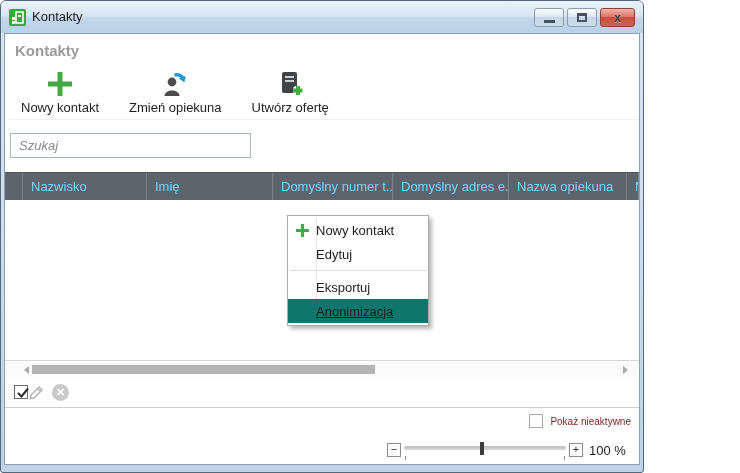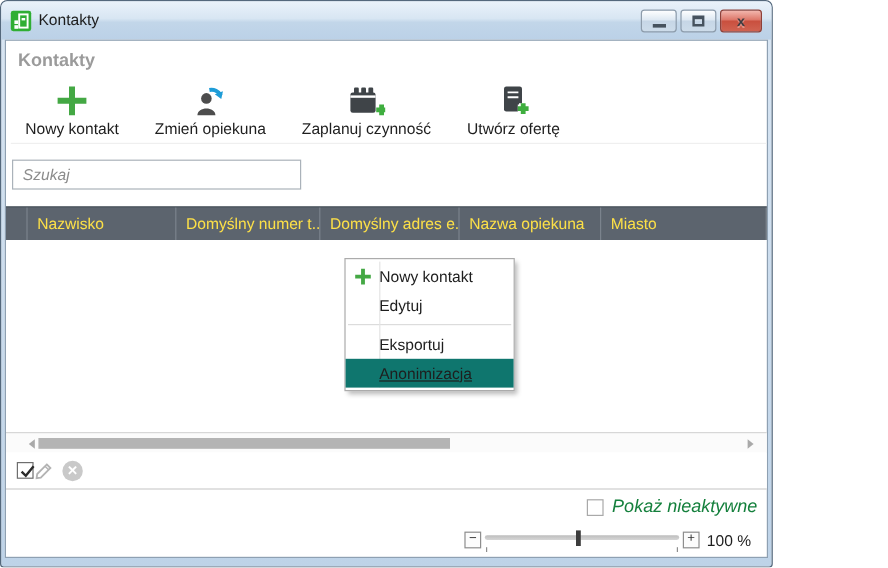--- a/index.html
+++ b/index.html
@@ -65,21 +65,21 @@
   .search-box {
     position:absolute; left:5px; top:99px; width:241px; height:25px;
     border:1px solid #aab2ba; font-size:13px; font-style:italic; color:#8b8b8b;
     padding:0 8px; font-family:"Liberation Sans", sans-serif; outline:none; background:#fff;
   }
   .search-box::placeholder { color:#8b8b8b; font-style:italic; opacity:1; }
   
   .grid-header {
     position:absolute; left:0; right:0; top:138px; height:28px;
     background:#5c646e; border-top:1px solid #4d565f;
-    display:flex; color:#fde047; font-size:13px;
+    display:flex; color:#7dd3fc; font-size:13px;
   }
   .gh-cell {
     display:flex; align-items:center; padding-left:8px;
     border-right:1px solid #7b838d; white-space:nowrap; overflow:hidden;
   }
   .gh-ind { width:18px; padding:0; }
   .grid-row {
     position:absolute; left:0; right:0; top:166px; height:26px;
     background:#d9eafc; display:flex; font-size:13px; color:#1e1e1e;
     border-bottom:1px solid #e4eefa;
@@ -131,21 +131,21 @@
     display:flex; align-items:center; justify-content:center;
   }
   
   .show-inactive {
     position:absolute; top:380px; right:8px;
     display:flex; align-items:center;
   }
   .cbx-small {
     width:14px; height:14px; border:1px solid #a9a9a9; background:#fff; margin-right:7px;
   }
-  .show-inactive-label { font-size:15px; color:#15803d;font-style:italic; }
+  .show-inactive-label { font-size:10px; color:#7f1d1d; }
   .zoomer { position:absolute; top:405px; right:8px; display:flex; align-items:center; }
   .zoom-btn {
     width:14px; height:14px; border:1px solid #8e8e8e; background:#fcfcfc;
     font-size:11px; color:#333; line-height:11px; text-align:center; flex:none;
   }
   .zoom-track-wrap { position:relative; width:166px; height:22px; margin:0 1px; }
   .zoom-track {
     position:absolute; left:2px; right:2px; top:7px; height:4px;
     background:linear-gradient(180deg,#bdbdbd,#d6d6d6); border-radius:2px;
   }
@@ -217,50 +217,37 @@
             <circle cx="12" cy="13" r="4.4" fill="#4d4d4d"></circle>
             <path d="M4.5 27 c0 -7.5 15 -7.5 15 0 Z" fill="#4d4d4d"></path>
             <path d="M14.5 6 a9 9 0 0 1 9.5 4.5" fill="none" stroke="#1e9cd7" stroke-width="3.4"></path>
             <path d="M25.8 7 L24.4 13.6 L19 9.6 Z" fill="#1e9cd7"></path>
           </svg>
         </div>
         <div class="tlabel">Zmień opiekuna</div>
       </div>
       <div class="tool-btn">
         <div class="ticon">
-          <svg width="32" height="30" viewBox="0 0 32 30">
-            <rect x="3" y="8" width="21" height="17" rx="2" fill="#3f4448"></rect>
-            <rect x="6" y="4" width="4" height="5" rx="1" fill="#3f4448"></rect>
-            <rect x="12" y="4" width="4" height="5" rx="1" fill="#3f4448"></rect>
-            <rect x="18" y="4" width="4" height="5" rx="1" fill="#3f4448"></rect>
-            <rect x="3" y="10.5" width="21" height="2" fill="#ffffff"></rect>
-            <path d="M24.5 22.5 h9 M29 18 v9" stroke="#ffffff" stroke-width="7"></path>
-            <path d="M24.5 22.5 h9 M29 18 v9" stroke="#3fae3f" stroke-width="4"></path>
-          </svg>
-        </div>
-        <div class="tlabel">Zaplanuj czynność</div>
-      </div>
-      <div class="tool-btn">
-        <div class="ticon">
           <svg width="30" height="30" viewBox="0 0 30 30">
             <rect x="7" y="3" width="15" height="21" rx="2" fill="#3f4448"></rect>
             <path d="M10 8 h9 M10 12 h9" stroke="#ffffff" stroke-width="1.6"></path>
             <path d="M18.5 21.5 h9 M23 17 v9" stroke="#ffffff" stroke-width="7"></path>
             <path d="M18.5 21.5 h9 M23 17 v9" stroke="#3fae3f" stroke-width="4"></path>
           </svg>
         </div>
         <div class="tlabel">Utwórz ofertę</div>
       </div>
     </div>
 
     <input class="search-box" placeholder="Szukaj" style="">
 
     <div class="grid-header">
       <div class="gh-cell gh-ind"></div>
       <div class="gh-cell c1">Nazwisko</div>
+      <div class="gh-cell c2">Imię</div>
       <div class="gh-cell c3">Domyślny numer t...</div>
       <div class="gh-cell c4">Domyślny adres e...</div>
       <div class="gh-cell c5">Nazwa opiekuna</div>
       <div class="gh-cell c6">Miasto</div>
     </div>
 
 
     <div class="hscroll">
       <div class="hs-arrow-left"></div>
       <div class="hs-thumb"></div>

